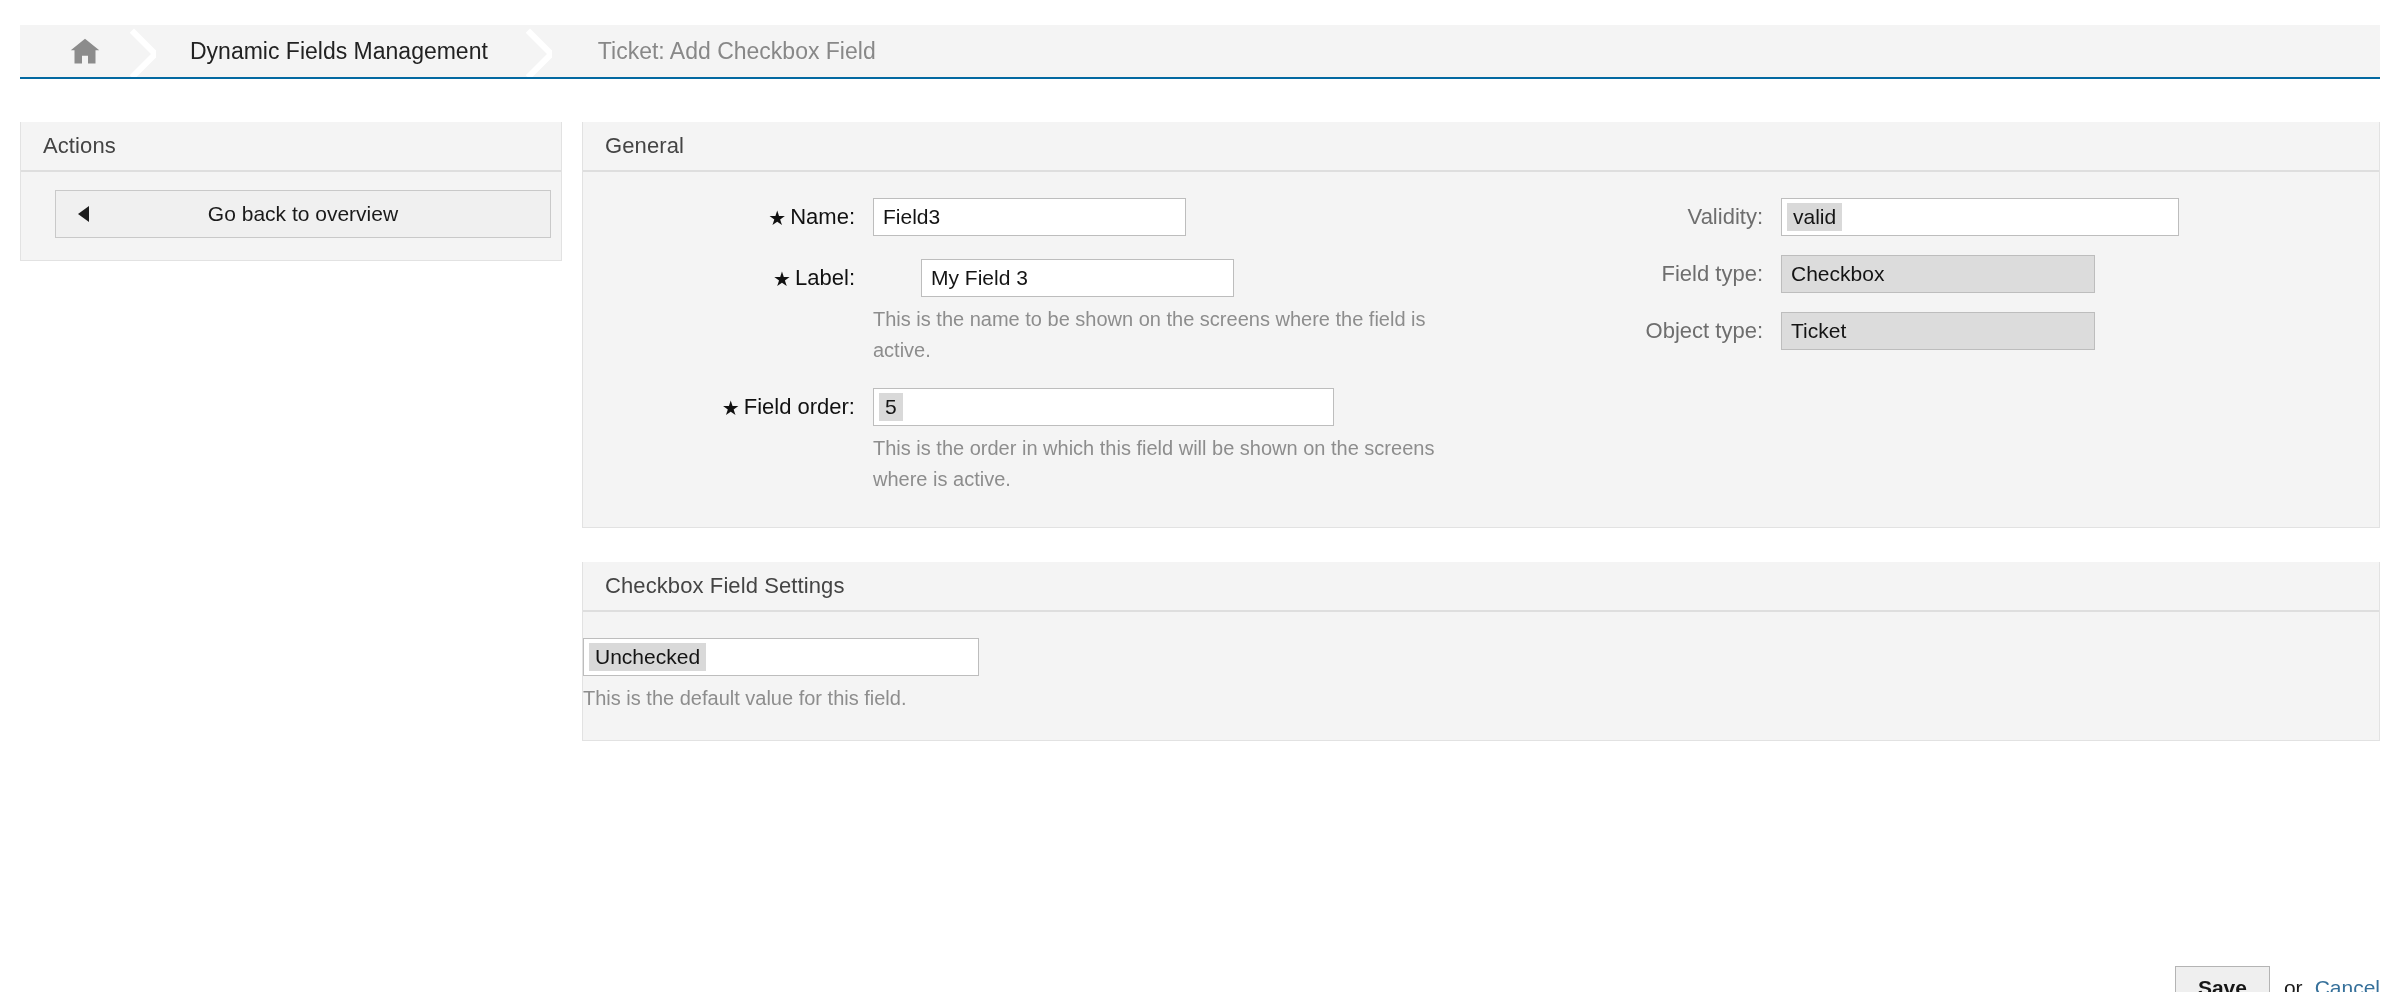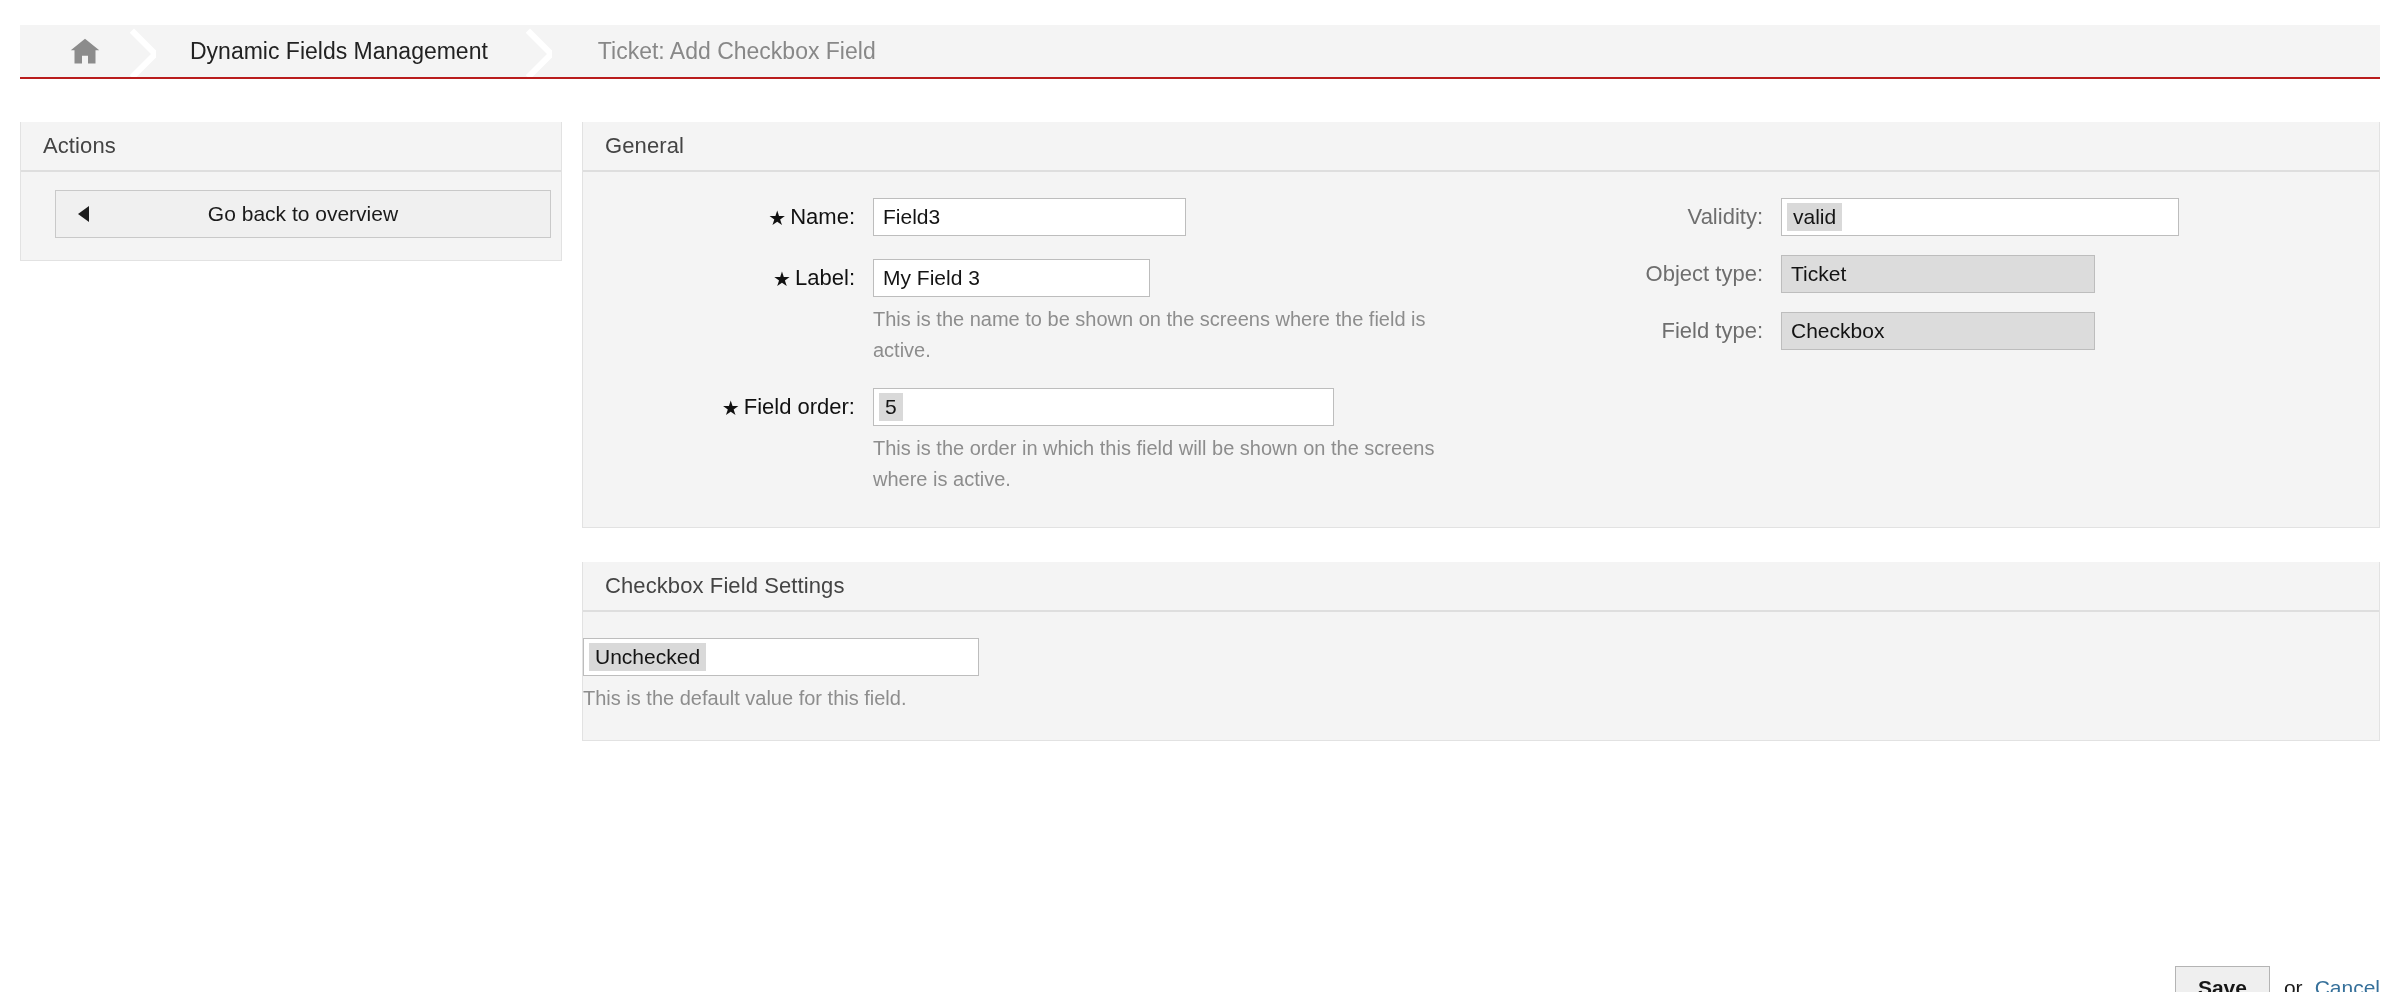--- a/index.html
+++ b/index.html
@@ -12,21 +12,21 @@
     -webkit-font-smoothing: antialiased;
   }
   body { overflow: hidden; }
 
   
   .breadcrumb-bar {
     position: absolute;
     left: 20px; top: 25px;
     width: 2360px; height: 54px;
     background: #f4f4f4;
-    border-bottom: 2px solid #b91c1c;
+    border-bottom: 2px solid #0369a1;
     display: flex;
     align-items: stretch;
     text-align: center;
   }
   .crumb {
     display: flex;
     align-items: center;
     position: relative;
     padding: 0 26px 0 34px;
     font-size: 23px;
@@ -169,21 +169,21 @@
     border: 1px solid #bdbdbd;
     font-size: 21px;
     color: #141414;
     padding: 0 9px;
     line-height: 36px;
     font-family: "Liberation Sans", sans-serif;
     white-space: nowrap;
     overflow: hidden;
   }
   .text-input.w-name { width: 313px; }
-  .text-input.w-label { width: 277px; }
+  .text-input.w-label { width: 313px; margin-left: 48px; }
 
   
   .select-box {
     display: block;
     height: 38px;
     background: #ffffff;
     border: 1px solid #bdbdbd;
     padding: 0;
     position: relative;
     cursor: pointer;
@@ -370,32 +370,32 @@
               <div class="field-wrap">
                 <div class="select-box w-validity">
                   <span class="sel-val">valid</span>
                 </div>
               </div>
             </div>
           </div>
 
           <div class="row-block">
             <div class="row">
+              <div class="lbl">Field type:</div>
+              <div class="field-wrap">
+                <div class="input-disabled">Checkbox</div>
+              </div>
+            </div>
+          </div>
+
+          <div class="row-block">
+            <div class="row">
               <div class="lbl">Object type:</div>
               <div class="field-wrap">
                 <div class="input-disabled">Ticket</div>
-              </div>
-            </div>
-          </div>
-
-          <div class="row-block">
-            <div class="row">
-              <div class="lbl">Field type:</div>
-              <div class="field-wrap">
-                <div class="input-disabled">Checkbox</div>
               </div>
             </div>
           </div>
 
         </div>
 
       </div>
     </div>
   </div>
 

